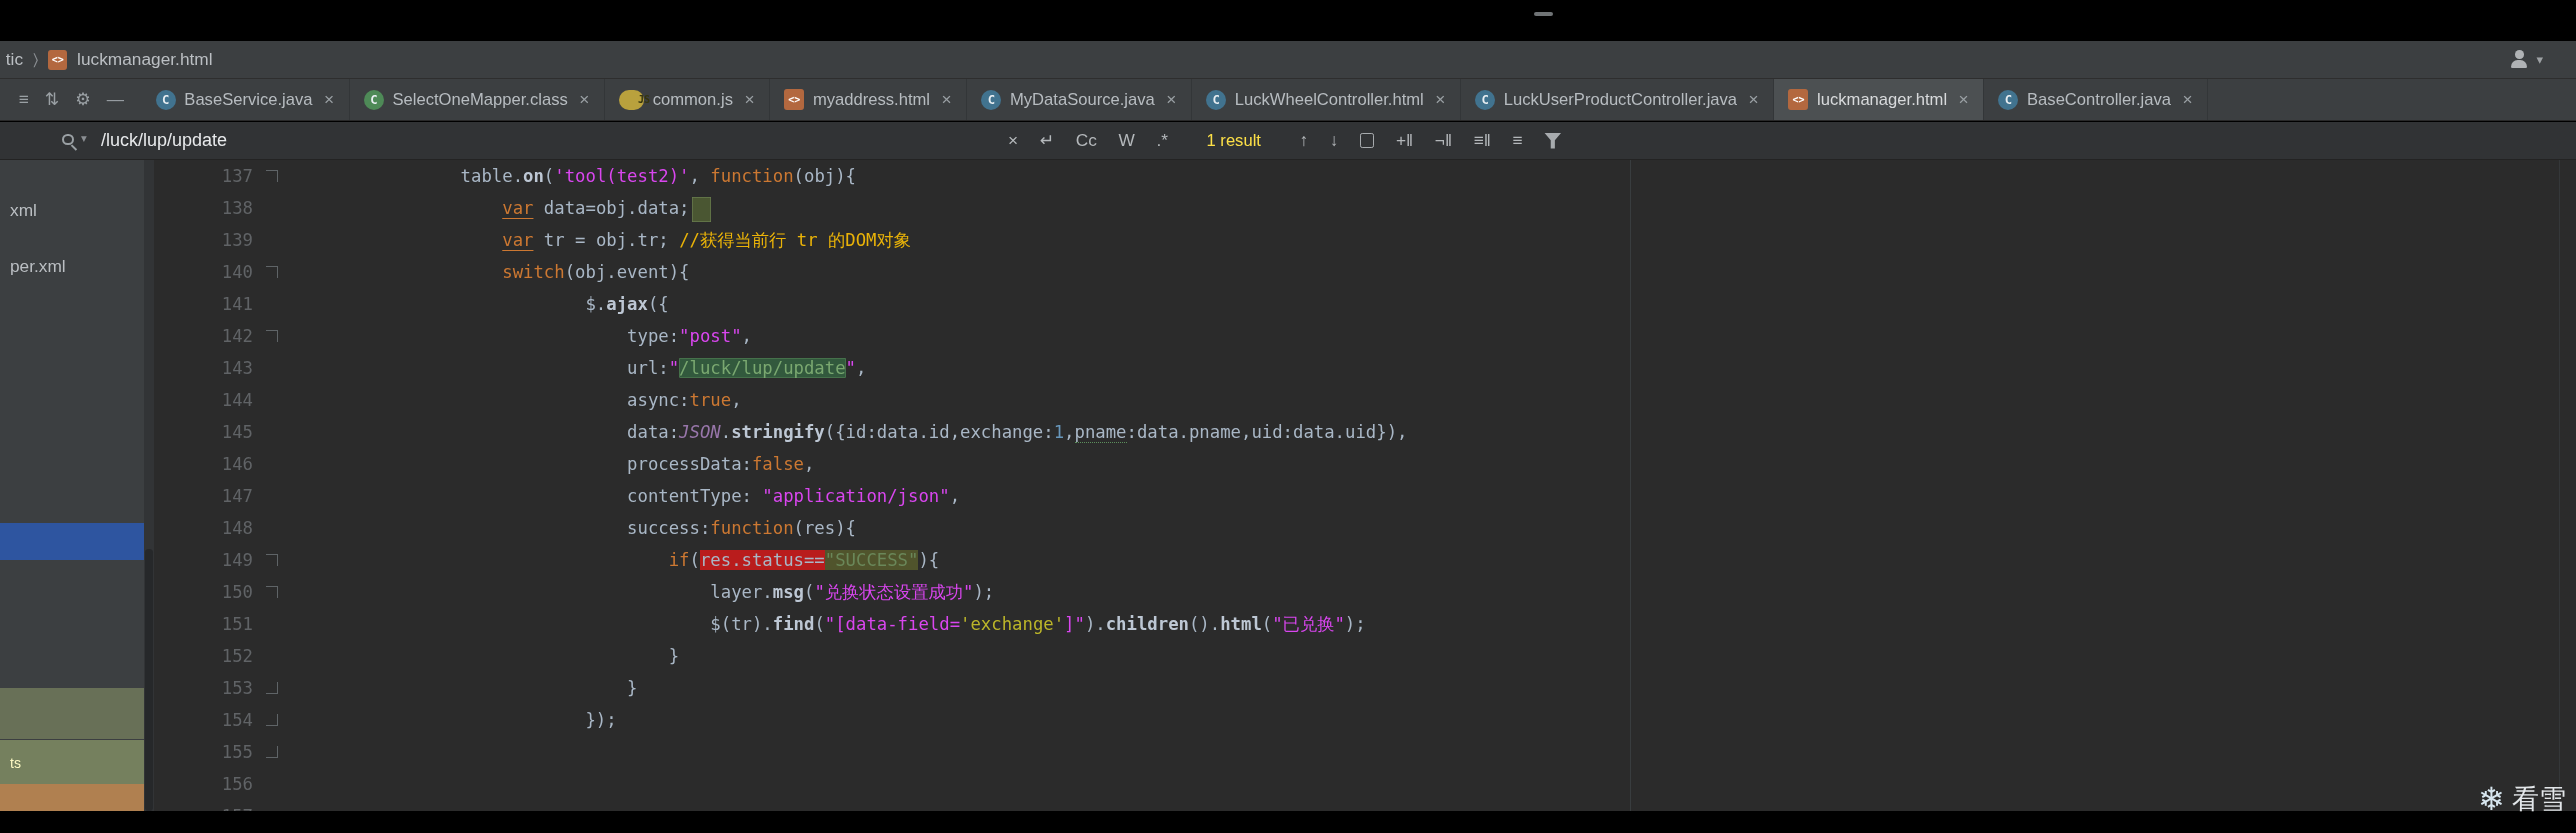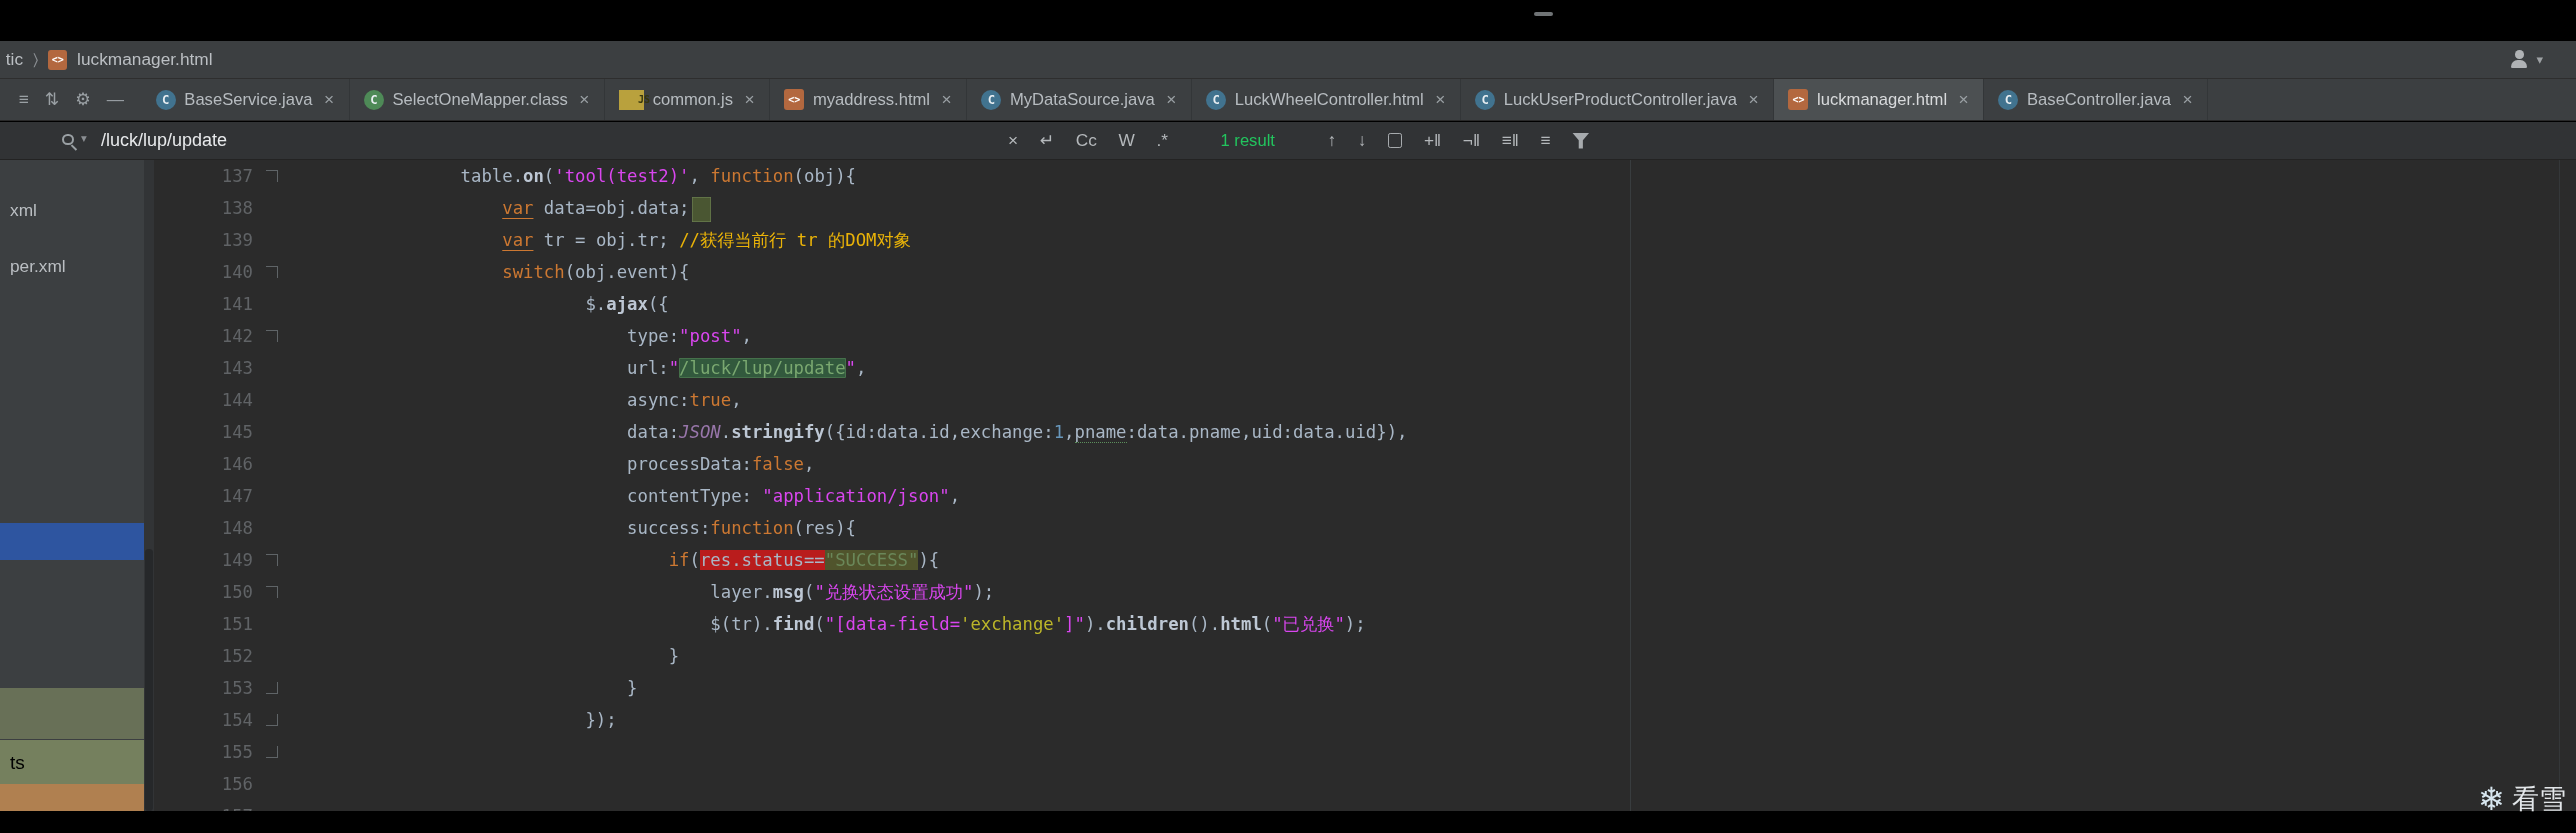--- a/index.html
+++ b/index.html
@@ -29,46 +29,46 @@
   .tb-icons { display:flex; align-items:center; gap:16px; padding:0 17.3px 0 18.7px; color:#9aa0a4; font-size:17.3px; }
   .tb-icons span { cursor:default; }
   .tab-strip { display:flex; align-items:stretch; }
   .tab { display:flex; align-items:center; gap:8.6px; padding:0 14.4px; font-size:16.6px; color:#b7bcc0; border-right:0.7px solid #333638; cursor:default; }
   .tab.active { background:#4c5052; color:#d8dadc; }
   .tab-close { color:#9aa0a4; font-size:17.3px; margin-left:2.9px; }
   .ficon { display:flex; align-items:center; justify-content:center; font-family:"DejaVu Sans Mono", monospace; font-weight:bold; }
   .ficon.java-class, .ficon.class, .ficon.java-interface { width:20px; height:20px; border-radius:50%; font-size:12.2px; color:#e8eef2; }
   .ficon.java-class { background:#41738f; }
   .ficon.class { background:#4e8a57; }
-  .ficon.js { width:20px; height:20px; border-radius:0; background:#b9a13d; color:#35350f; font-size:10px;padding-left:25px; }
+  .ficon.js { width:20px; height:20px; border-radius:10px; background:#b9a13d; color:#35350f; font-size:10px;padding-left:25px; }
   .ficon.html { width:20px; height:21.6px; border-radius:2.9px; background:#b3683f; color:#fff; font-size:10px; }
 
   
   .find-bar { position:absolute; left:0; top:122px; width:100%; height:38px; background:#313335; border-bottom:0.7px solid #232323; }
   .mag-icon { position:absolute; left:62px; top:11.5px; width:11.5px; height:11.5px; border:2.2px solid #9aa0a4; border-radius:50%; }
   .mag-icon::after { content:''; position:absolute; left:8.6px; top:8px; width:2.2px; height:7.2px; background:#9aa0a4; transform:rotate(-45deg); }
   .mag-caret { position:absolute; left:81px; top:8.6px; color:#8a8e92; font-size:11.5px; }
   .find-query { position:absolute; left:101px; top:0; height:100%; display:flex; align-items:center; color:#e8eaec; font-size:18px; }
   .find-controls { position:absolute; left:1008px; top:0; height:100%; display:flex; align-items:center; gap:21.6px; color:#b4b8bb; font-size:17.3px; }
-  .find-controls .result { color:#22c55e; margin:0 31px; font-size:16.6px;text-align:center; }
+  .find-controls .result { color:#fde047; margin:0 17px; font-size:16.6px;text-align:center; }
   .boxicon { width:14.4px; height:14.4px; border:1.4px solid #a7abae; border-radius:2.2px; }
   .funnel { width:17.3px; height:16px; background:#a7abae; clip-path:polygon(0 0,100% 0,62% 48%,62% 100%,38% 100%,38% 48%); }
 
   
   .main { position:absolute; left:0; top:160px; width:2576px; height:651px; background:#2b2b2b; overflow:hidden; }
 
   
   .project-panel { position:absolute; left:0; top:0; width:144px; height:651px; background:#3c3f41; overflow:hidden; }
   .p-item { position:absolute; left:10px; color:#bbbfc3; font-size:17.3px; }
   .p-item1 { top:40px; }
   .p-item2 { top:96px; }
   .p-sel-blue  { position:absolute; left:0; top:363px; width:144px; height:37px; background:#2e55a0; }
   .p-sel-olive1{ position:absolute; left:0; top:528px; width:144px; height:51px; background:#687057; }
   .p-sel-olive2{ position:absolute; left:0; top:580px; width:144px; height:45px; background:#75805e; display:flex; align-items:center; }
-  .p-sel-olive2 span { margin-left:10px; color:#000000; font-size:19px; }
+  .p-sel-olive2 span { margin-left:10px; color:#fef9c3; font-size:14px; }
   .p-sel-orange{ position:absolute; left:0; top:624px; width:144px; height:27px; background:#b08050; }
   .panel-scroll { position:absolute; left:144px; top:0; width:10px; height:651px; background:#323436; }
   .panel-scroll .thumb { position:absolute; left:1.4px; top:389px; width:7.2px; height:262px; background:#26282a; border-radius:3.6px; }
 
   
   .gutter { position:absolute; left:154px; top:0; width:148px; height:665px; font-family:"DejaVu Sans Mono", monospace; }
   .g-row { height:32px; display:flex; align-items:center; }
   .g-num { width:99px; text-align:right; color:#606366; font-size:17.3px; }
   .g-fold { width:11.5px; height:11.5px; margin-left:13px; }
   .g-fold.start { border-top:1.4px solid #5f6467; border-right:1.4px solid #5f6467; }

